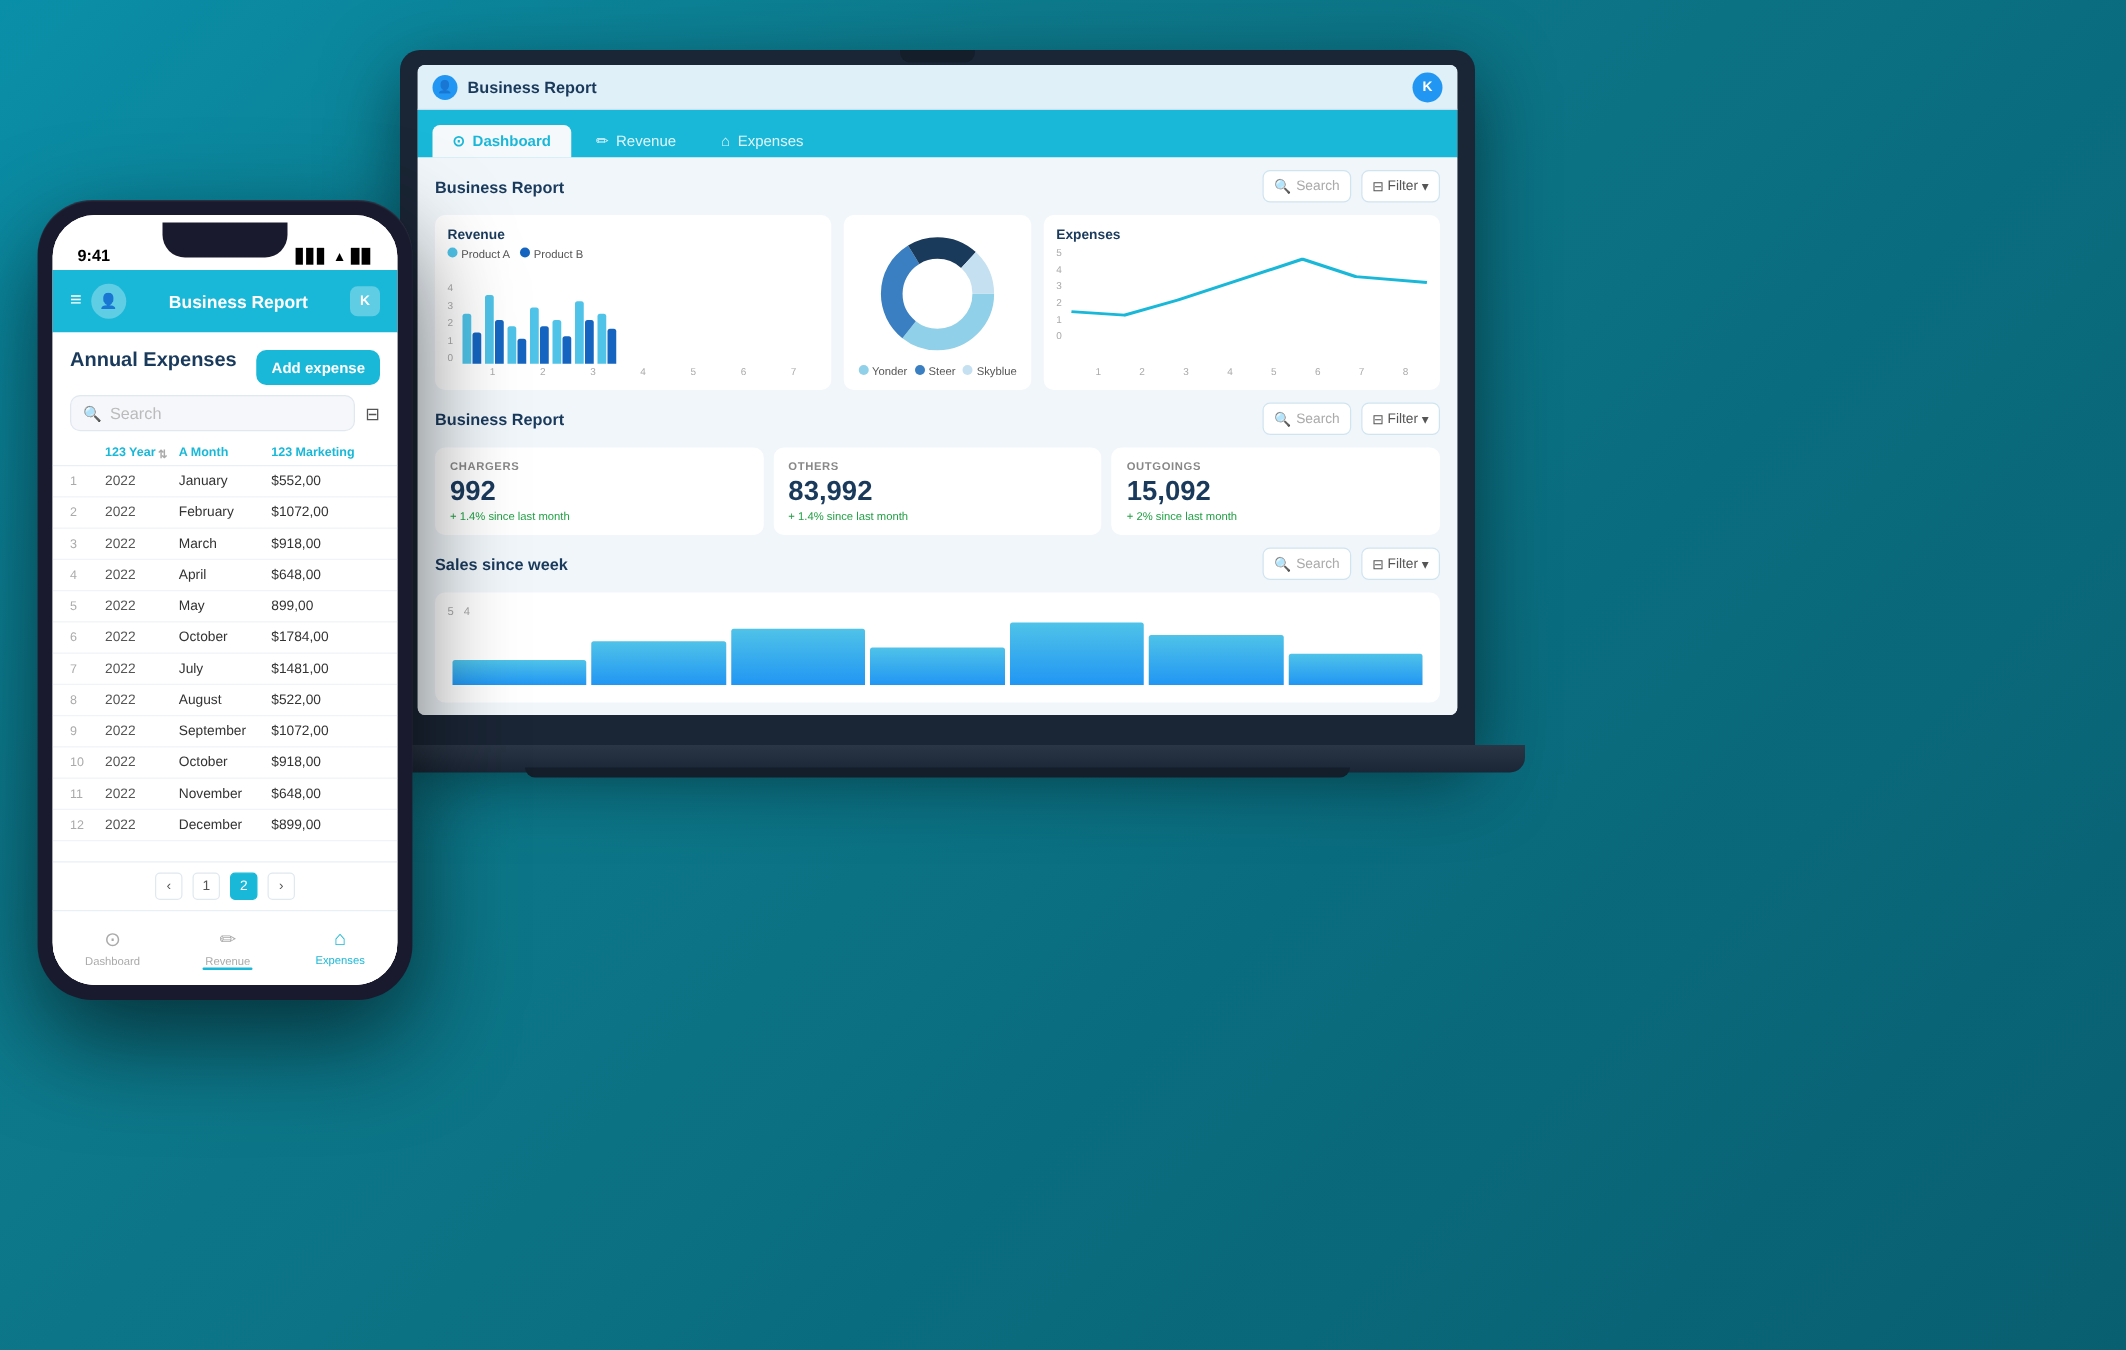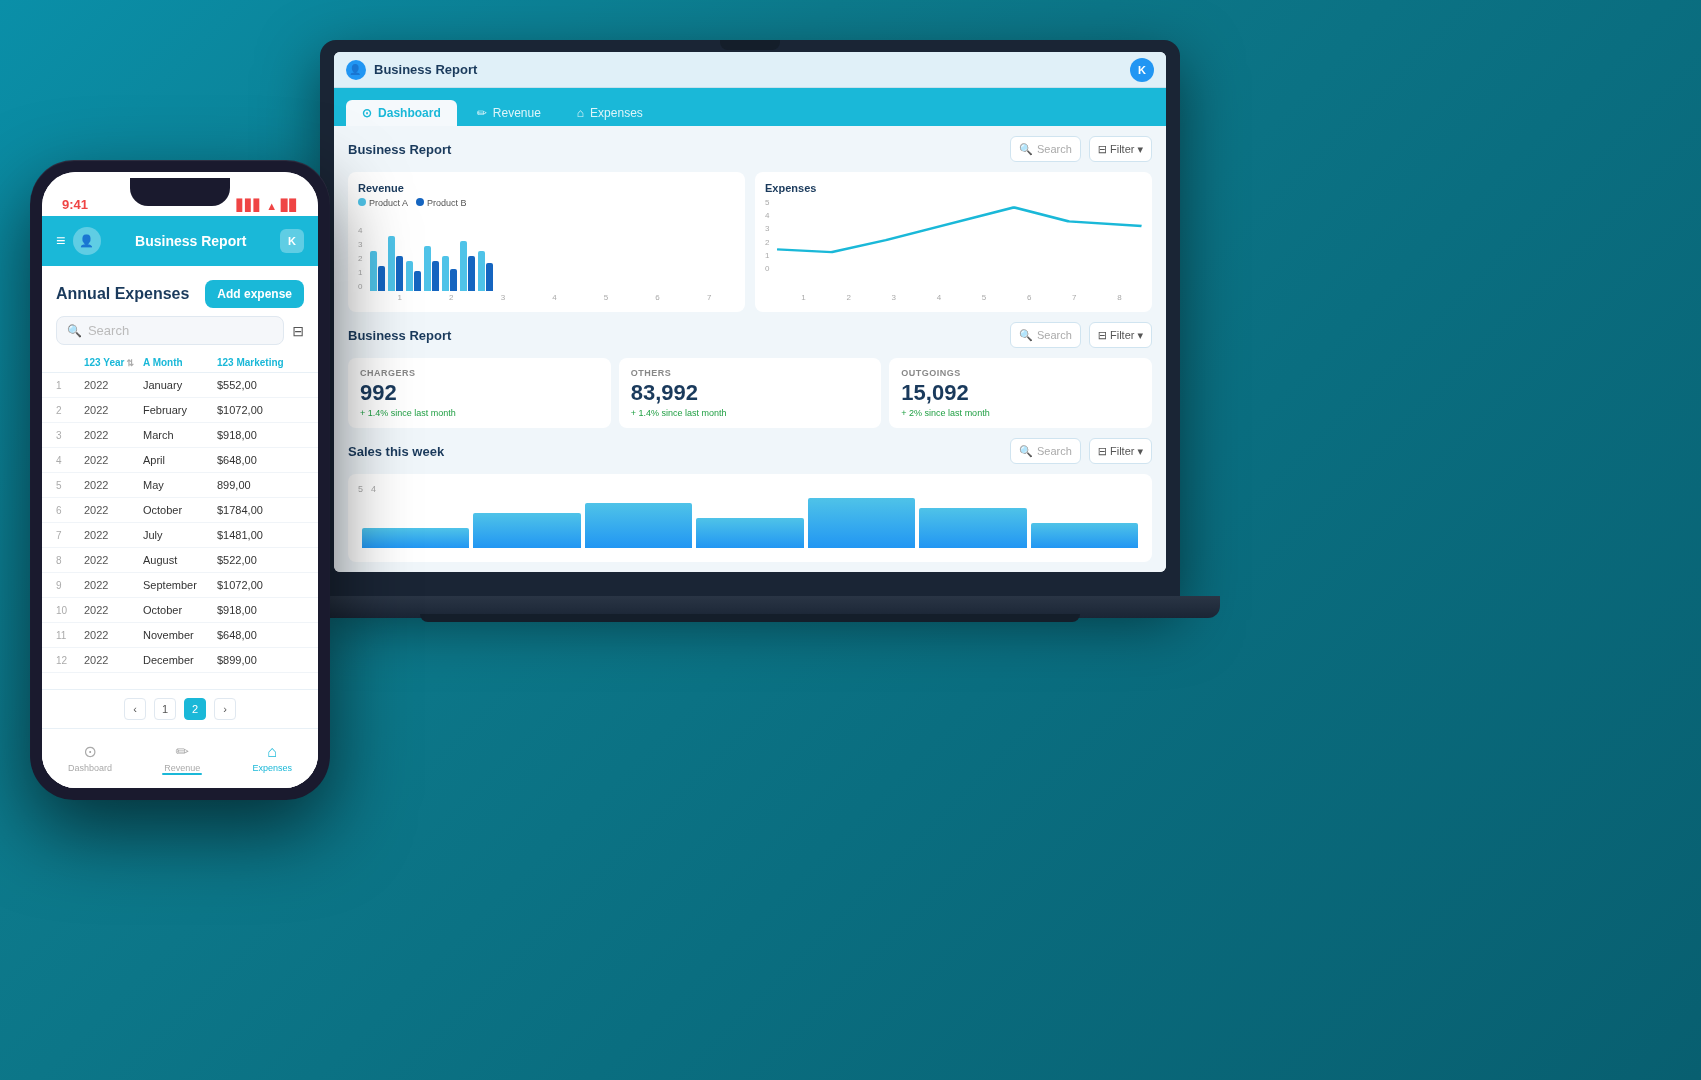--- a/index.html
+++ b/index.html
@@ -288,21 +288,21 @@
     
     .status-bar {
       height: 44px;
       background: white;
       display: flex;
       align-items: flex-end;
       justify-content: space-between;
       padding: 0 20px 4px 20px;
       font-size: 12px;
       font-weight: 600;
-      color: #ef4444;
+      color: #000000;
       flex-shrink: 0;
     }
     .status-time { font-size: 13px; font-weight: 700; }
     .status-icons { display: flex; gap: 4px; align-items: center; font-size: 11px; }
 
     
     .phone-navbar {
       height: 50px;
       background: #1ab8d8;
       display: flex;
@@ -339,21 +339,20 @@
     .phone-content {
       flex: 1;
       overflow: hidden;
       display: flex;
       flex-direction: column;
       background: white;
     }
     .phone-content-header {
       padding: 14px 14px 8px;
       display: flex;
-      align-items: center;
       justify-content: space-between;
     }
     .phone-section-title {
       font-size: 16px;
       font-weight: 700;
       color: #1a3a5c;
     }
     .add-expense-btn {
       background: #1ab8d8;
       color: white;
@@ -598,20 +597,42 @@
                 <span style="font-size:8px;color:#aaa;">1</span>
                 <span style="font-size:8px;color:#aaa;">2</span>
                 <span style="font-size:8px;color:#aaa;">3</span>
                 <span style="font-size:8px;color:#aaa;">4</span>
                 <span style="font-size:8px;color:#aaa;">5</span>
                 <span style="font-size:8px;color:#aaa;">6</span>
                 <span style="font-size:8px;color:#aaa;">7</span>
               </div>
             </div>
 
+            <div class="chart-card donut-card">
+              <svg width="110" height="110" viewBox="0 0 110 110">
+                <circle cx="55" cy="55" r="38" fill="none" stroke="#90d0e8" stroke-width="18" stroke-dasharray="85 155" stroke-dashoffset="0"></circle>
+                <circle cx="55" cy="55" r="38" fill="none" stroke="#3a7fc1" stroke-width="18" stroke-dasharray="73 167" stroke-dashoffset="-85"></circle>
+                <circle cx="55" cy="55" r="38" fill="none" stroke="#1a3a5c" stroke-width="18" stroke-dasharray="49 191" stroke-dashoffset="-158"></circle>
+                <circle cx="55" cy="55" r="38" fill="none" stroke="#c5e0f0" stroke-width="18" stroke-dasharray="33 207" stroke-dashoffset="-207"></circle>
+              </svg>
+              <div style="display:flex; gap:6px; flex-wrap:wrap; justify-content:center; margin-top:4px;">
+                <div class="legend-item">
+                  <span class="legend-dot" style="background:#90d0e8;"></span>
+                  <span style="font-size:9px;color:#555;">Yonder</span>
+                </div>
+                <div class="legend-item">
+                  <span class="legend-dot" style="background:#3a7fc1;"></span>
+                  <span style="font-size:9px;color:#555;">Steer</span>
+                </div>
+                <div class="legend-item">
+                  <span class="legend-dot" style="background:#c5e0f0;"></span>
+                  <span style="font-size:9px;color:#555;">Skyblue</span>
+                </div>
+              </div>
+            </div>
 
             <div class="chart-card">
               <div class="chart-title">Expenses</div>
               <div style="display:flex; gap:4px; flex:1;">
                 <div style="display:flex; flex-direction:column; justify-content:space-between; height:75px; padding-right:4px;">
                   <span style="font-size:8px;color:#aaa;">5</span>
                   <span style="font-size:8px;color:#aaa;">4</span>
                   <span style="font-size:8px;color:#aaa;">3</span>
                   <span style="font-size:8px;color:#aaa;">2</span>
                   <span style="font-size:8px;color:#aaa;">1</span>
@@ -661,21 +682,21 @@
               <div class="metric-change">+ 1.4% since last month</div>
             </div>
             <div class="metric-card">
               <div class="metric-label">OUTGOINGS</div>
               <div class="metric-value">15,092</div>
               <div class="metric-change">+ 2% since last month</div>
             </div>
           </div>
 
           <div class="section-header">
-            <span class="section-title">Sales this week</span>
+            <span class="section-title">Sales since week</span>
             <div class="search-filter-row">
               <div class="search-box">
                 <span class="search-icon-sm">🔍</span>
                 <span class="search-text">Search</span>
               </div>
               <div class="filter-btn">
                 <span>⊟</span>
                 <span>Filter</span>
                 <span>▾</span>
               </div>

